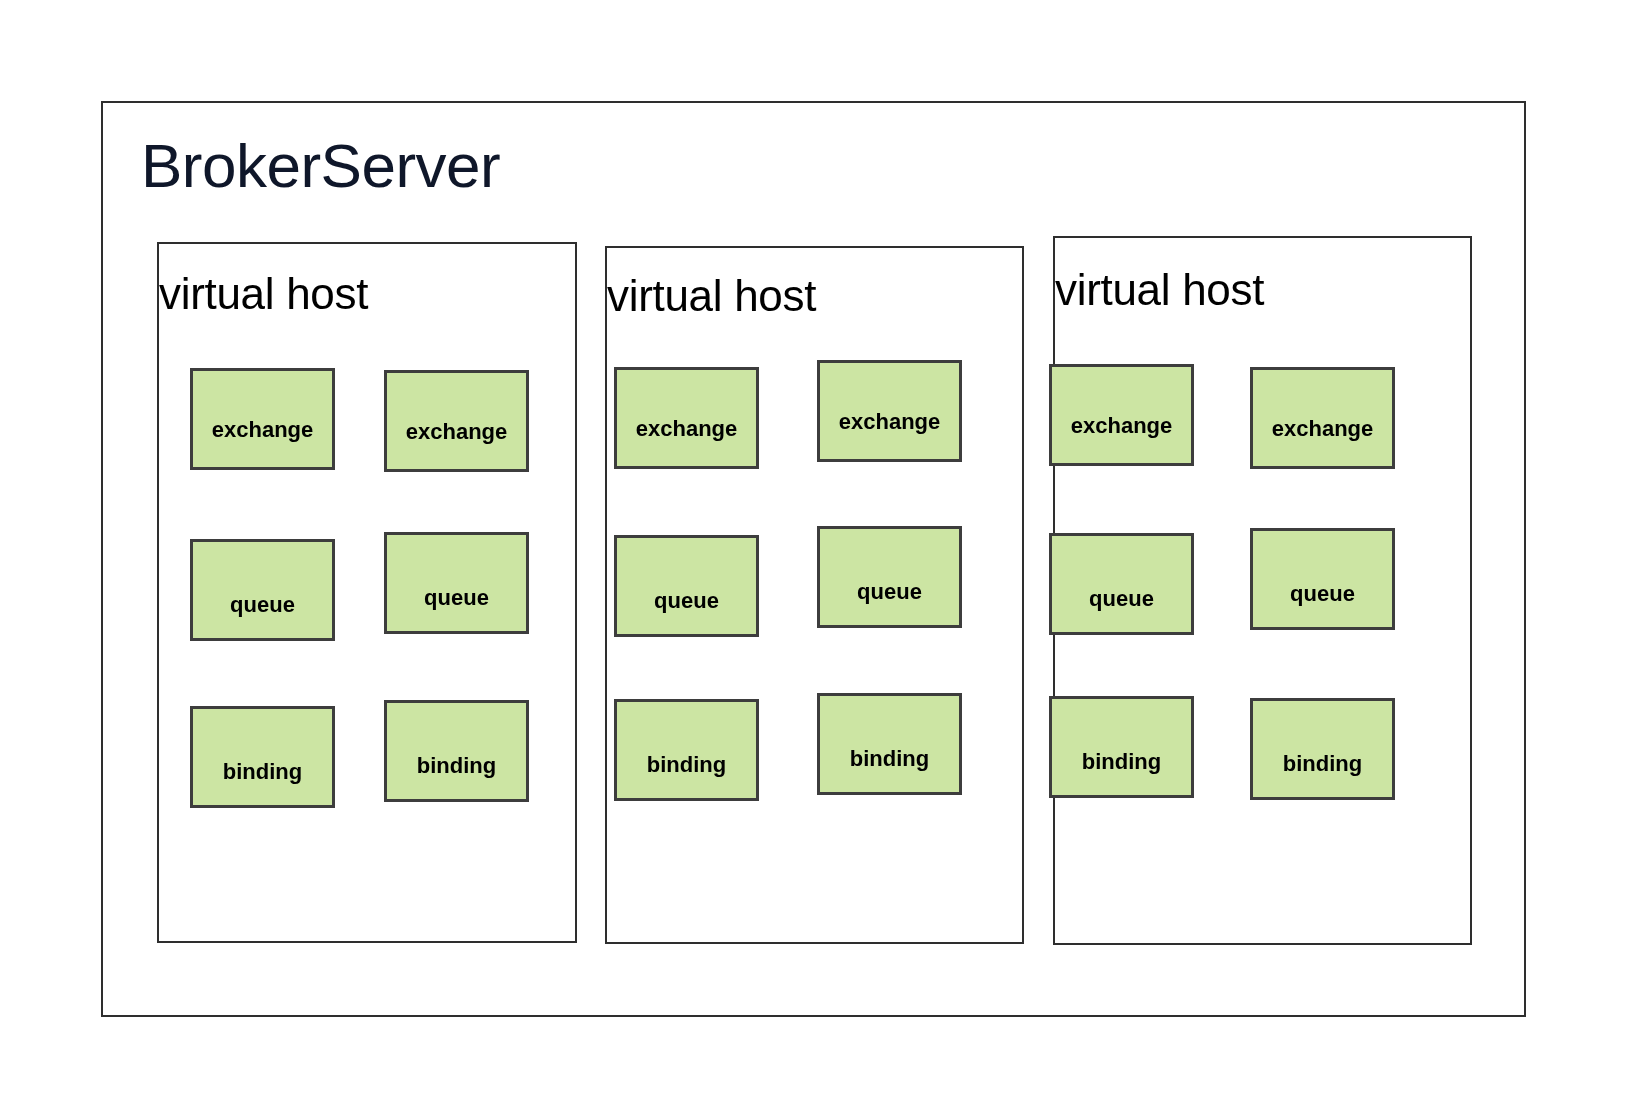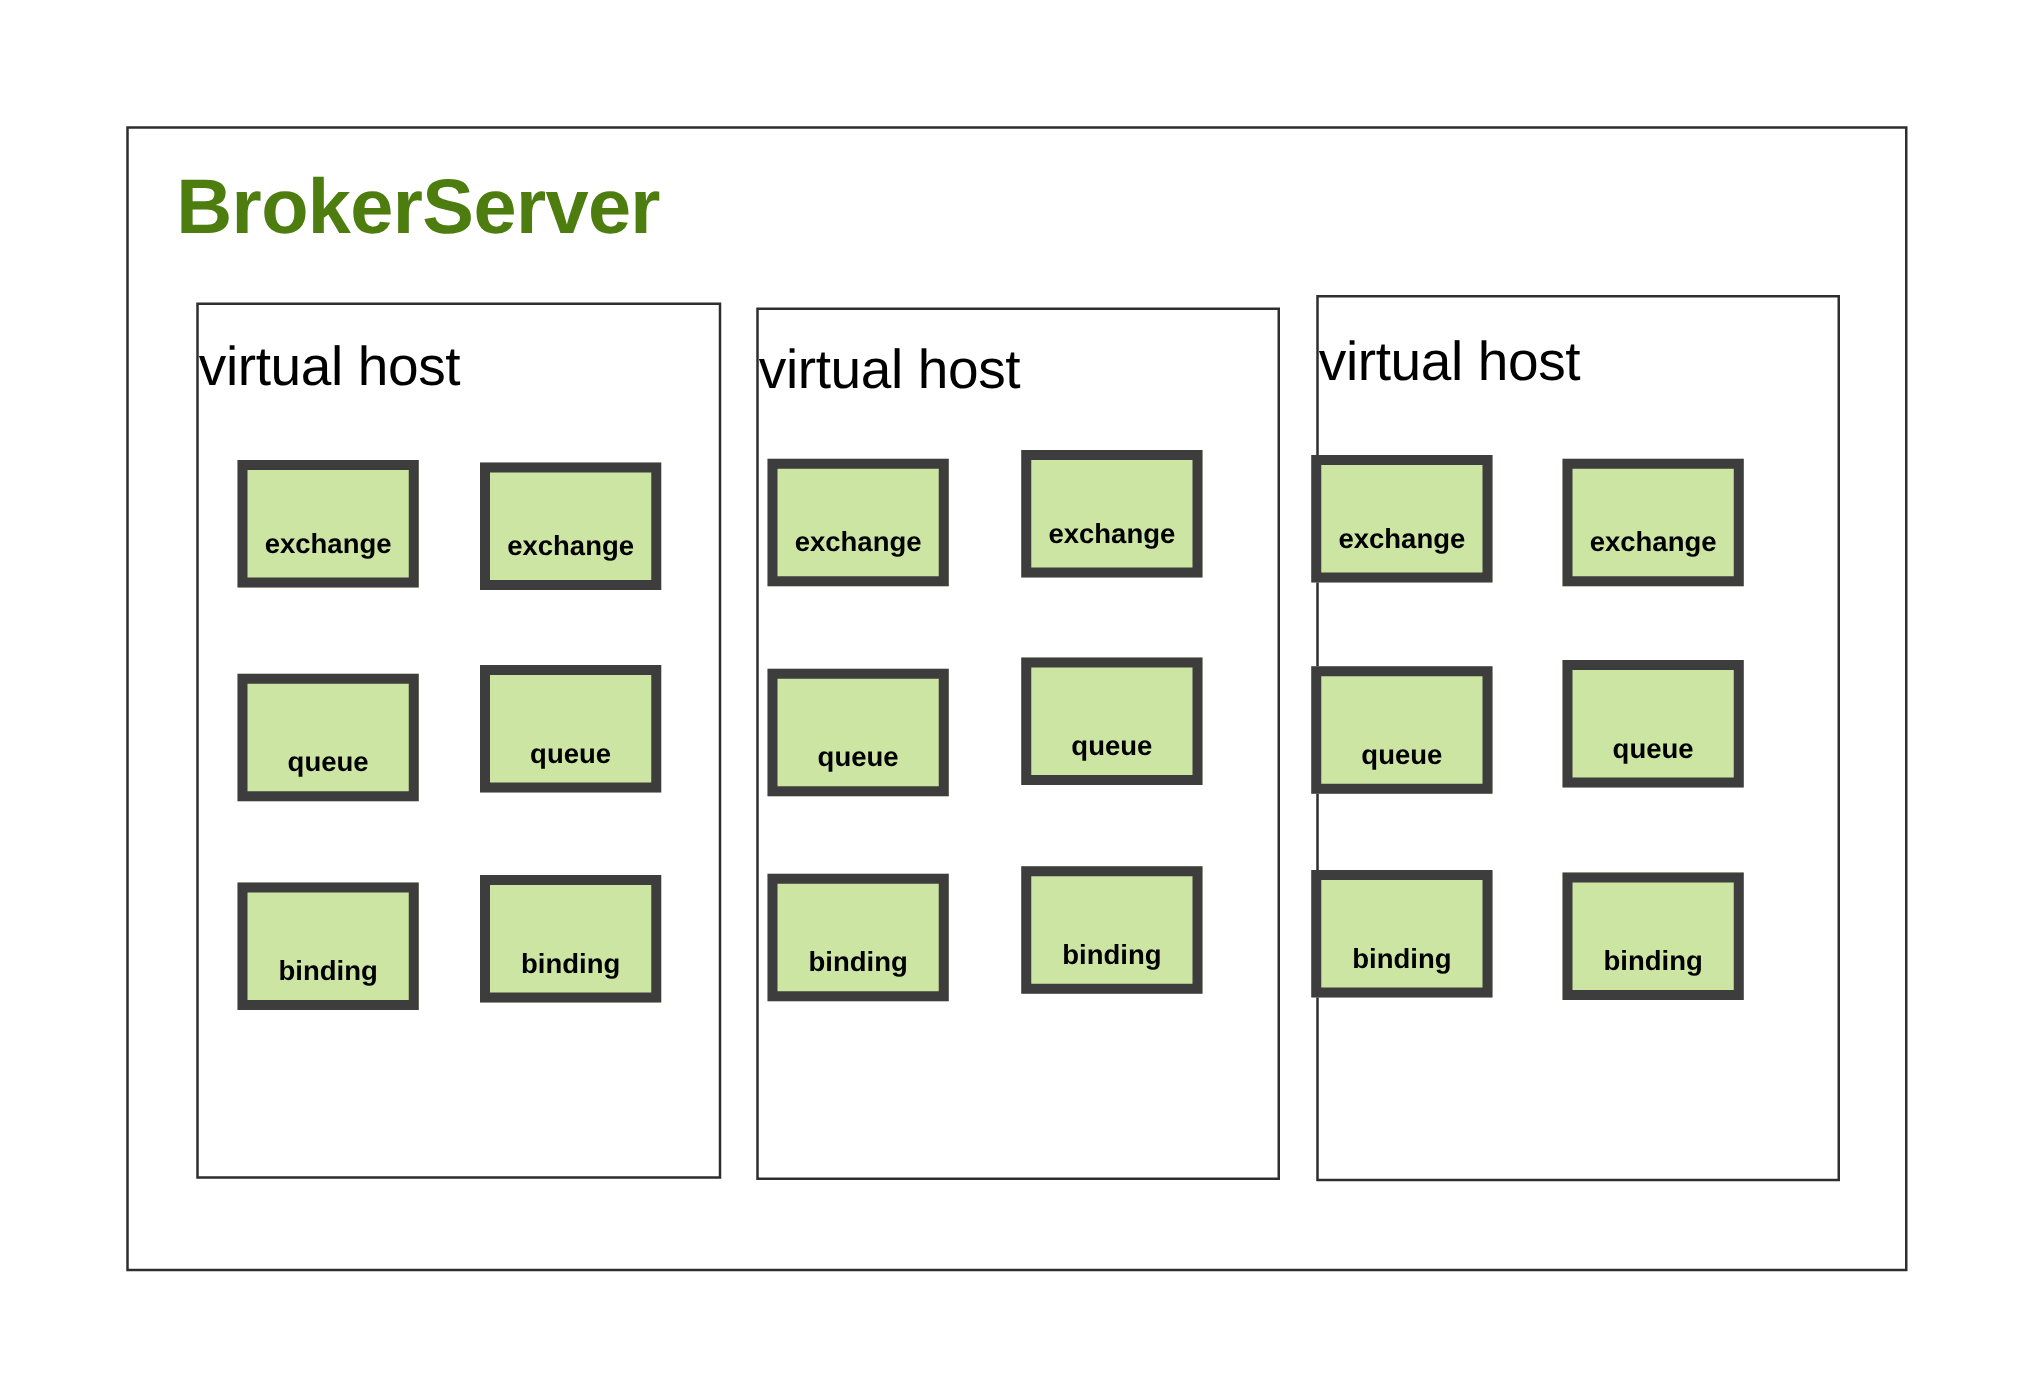--- a/index.html
+++ b/index.html
@@ -31,23 +31,23 @@
     border: 2px solid #2e2e2e;
     background: #ffffff;
     box-sizing: border-box;
   }
 
   .broker-title {
     position: absolute;
     left: 38px;
     top: 32px;
     font-size: 62px;
-    font-weight: 700;
+    font-weight: 400;
     line-height: 1;
-    color: #4d7c0f;
+    color: #0f172a;
     letter-spacing: -0.5px;
     white-space: nowrap;
   }
 
   
   .vhost {
     position: absolute;
     border: 2px solid #2e2e2e;
     background: #ffffff;
     box-sizing: border-box;
@@ -69,21 +69,21 @@
     white-space: nowrap;
   }
   .vhost-0 .vhost-title { top: 28px; }
   .vhost-1 .vhost-title { top: 26px; }
   .vhost-2 .vhost-title { top: 30px; }
 
   
   .node {
     position: absolute;
     background: #cce5a3;
-    border: 8px solid #be185d;
+    border: 3px solid #be185d;
     box-sizing: border-box;
   }
   .node-label {
     position: absolute;
     left: 0;
     width: 100%;
     text-align: center;
     font-size: 22px;
     font-weight: 700;
     line-height: 1;

